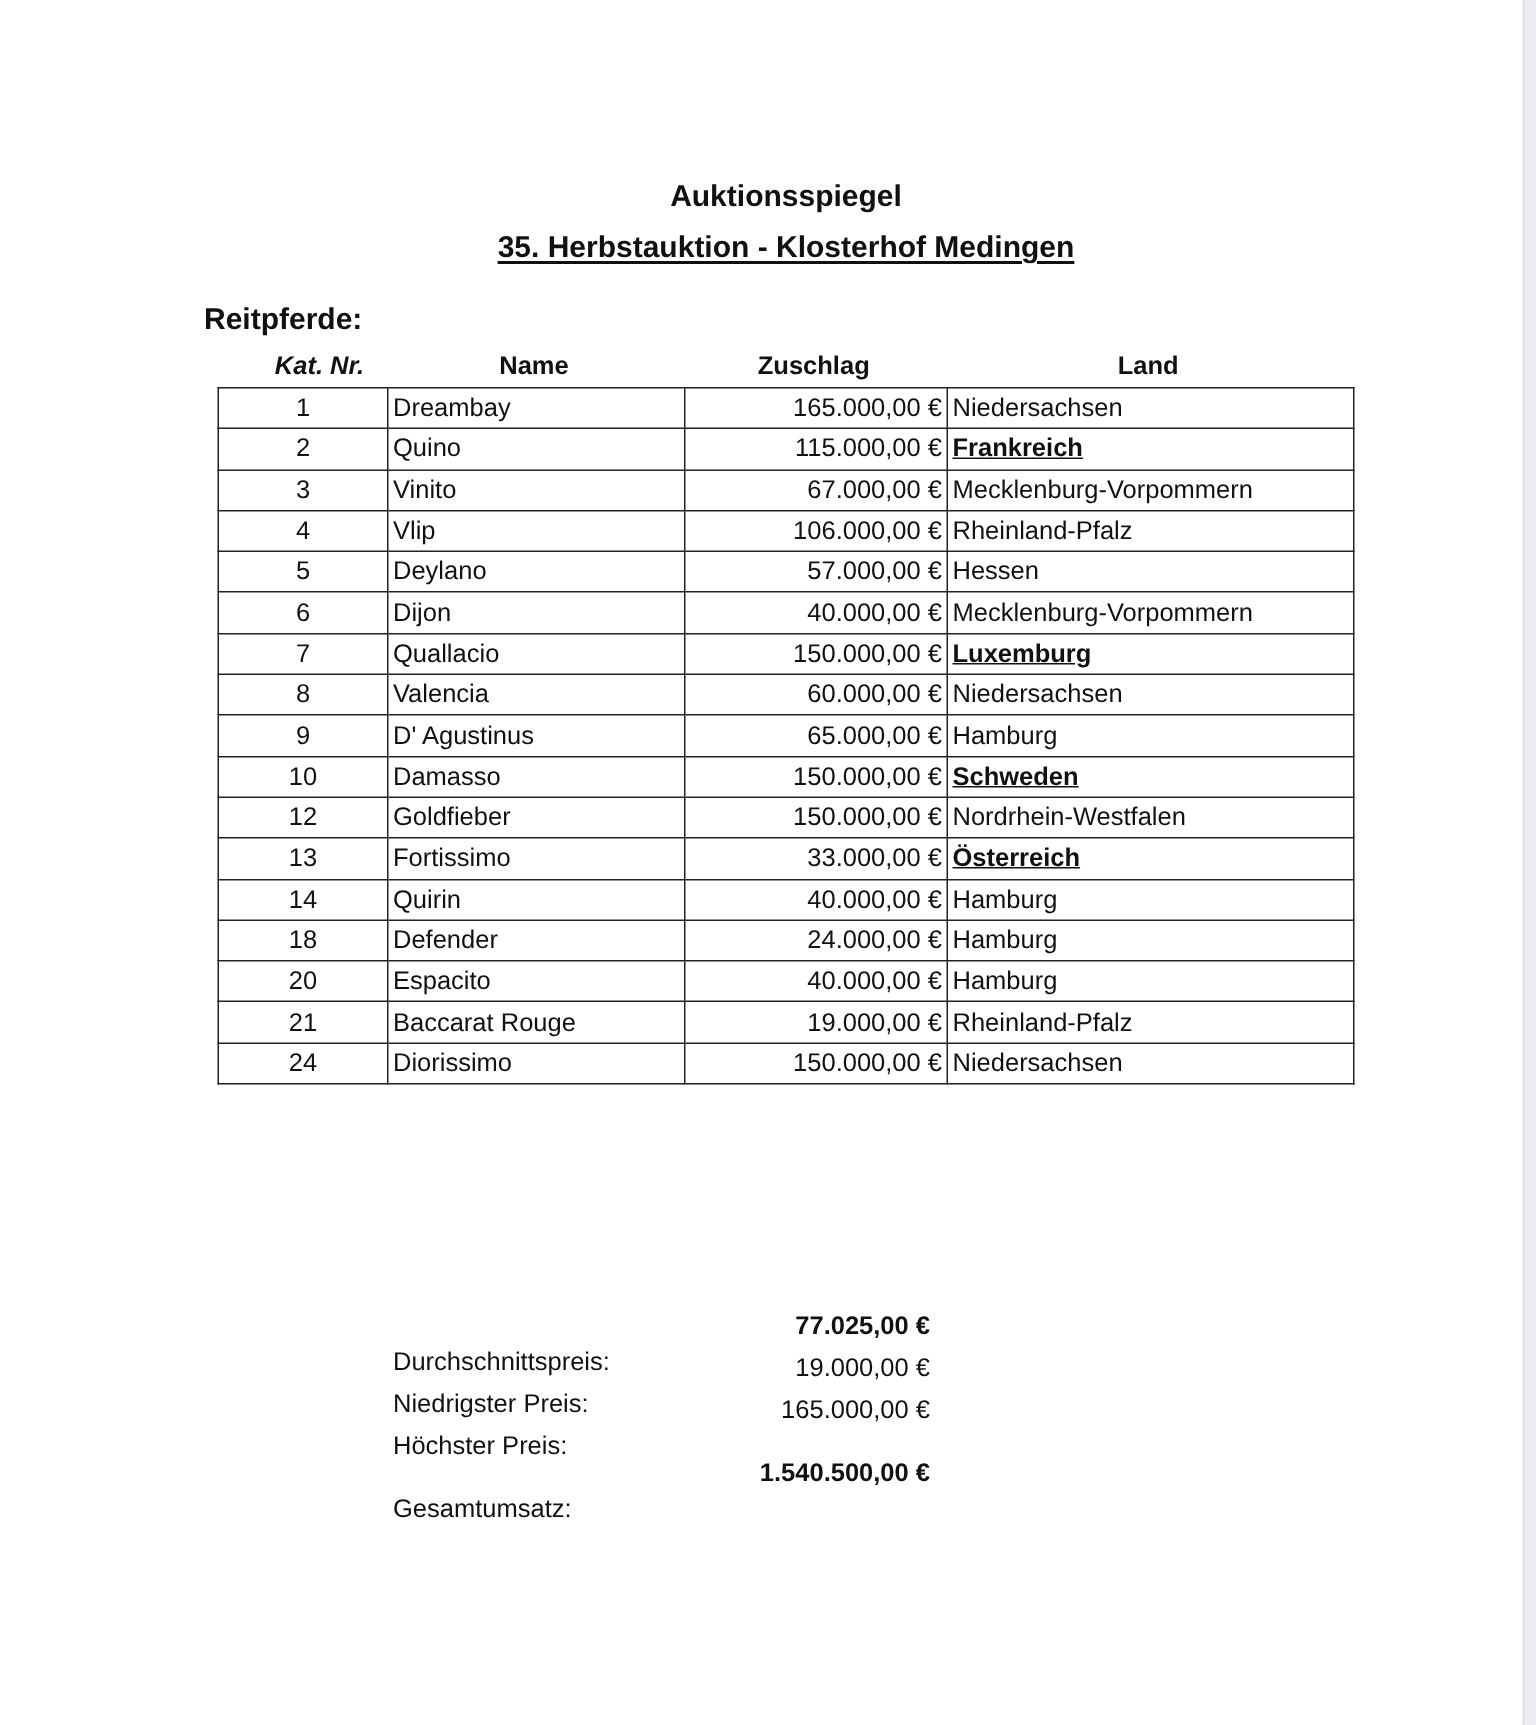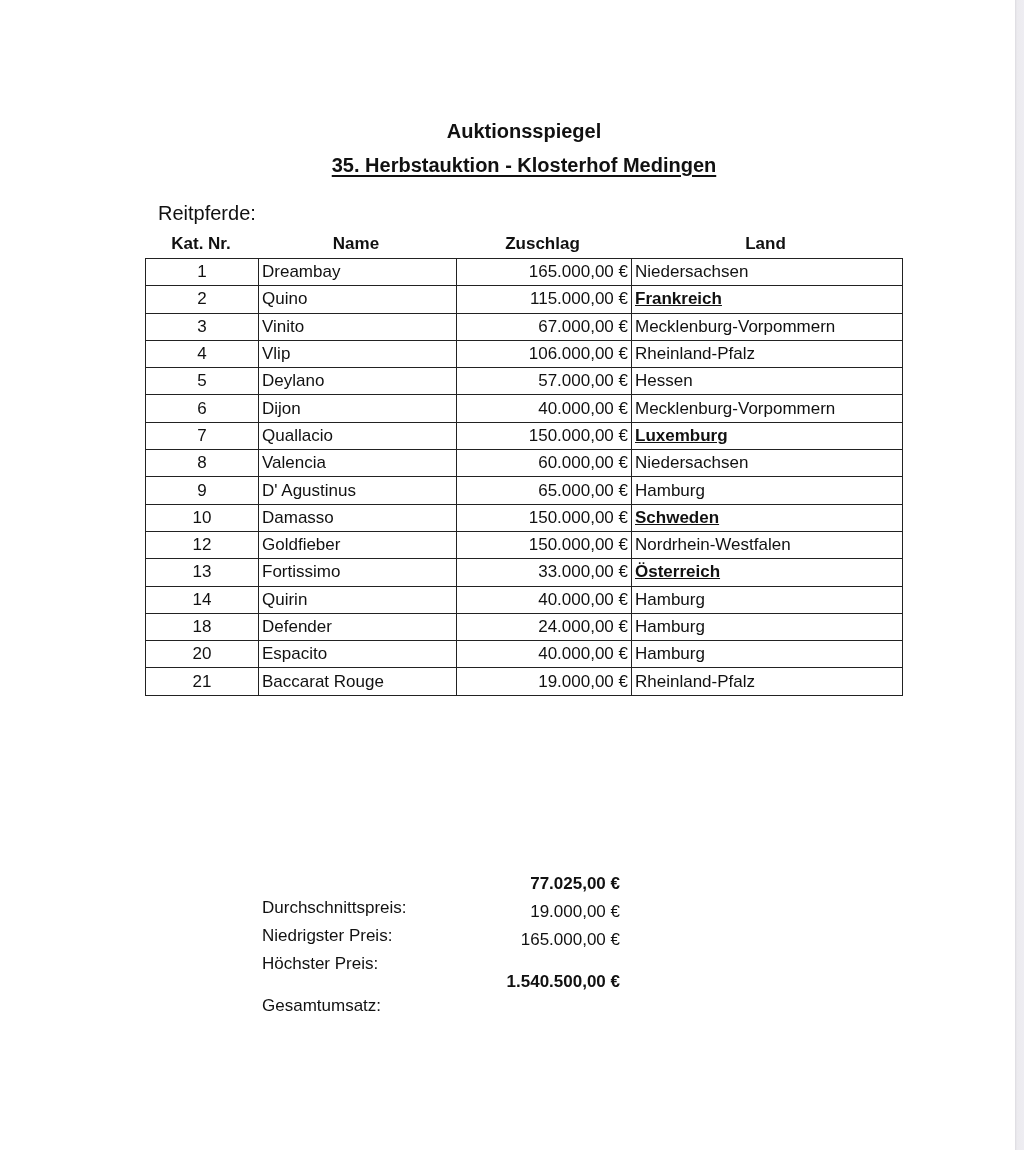--- a/index.html
+++ b/index.html
@@ -13,21 +13,21 @@
     position: absolute; top: 0; right: 0; width: 9px; height: 1150px;
     background: linear-gradient(to right, #dcdbe0 0, #ecebef 2px, #eeedf2 100%);
   }
   .title {
     position: absolute; left: 0; width: 1048px; text-align: center;
     font-weight: bold; font-size: 20px;
   }
   .t1 { top: 120px; }
   .t2 { top: 154px; text-decoration: underline; text-underline-offset: 3px; }
   .section {
-    position: absolute; left: 158px; top: 202px; font-size: 20px; font-weight: normal;
+    position: absolute; left: 136px; top: 202px; font-size: 20px; font-weight: bold;
   }
   .hdr {
     position: absolute; top: 234px; font-weight: bold; font-size: 17px; text-align: center;
   }
   table.grid {
     position: absolute; left: 145px; top: 258px;
     border-collapse: collapse; font-size: 17px;
   }
   table.grid td {
     border: 1.5px solid #222; height: 26.3px; padding: 0 3px; line-height: 26px;
@@ -47,21 +47,21 @@
 </style>
 </head>
 <body>
 
 <div class="edge"></div>
 
 <div class="title t1">Auktionsspiegel</div>
 <div class="title t2">35. Herbstauktion - Klosterhof Medingen</div>
 <div class="section">Reitpferde:</div>
 
-<div class="hdr" style="left:145px;width:112px;">Kat. Nr.</div>
+<div class="hdr" style="left:157px;width:112px;font-style:italic;">Kat. Nr.</div>
 <div class="hdr" style="left:257px;width:198px;">Name</div>
 <div class="hdr" style="left:455px;width:175px;">Zuschlag</div>
 <div class="hdr" style="left:630px;width:271px;">Land</div>
 
 <table class="grid">
   <tbody id="rows">
       <tr>
         <td class="nr">1</td>
         <td class="name">Dreambay</td>
         <td class="price">165.000,00 €</td>
@@ -150,20 +150,26 @@
         <td class="name">Espacito</td>
         <td class="price">40.000,00 €</td>
         <td class="land">Hamburg</td>
       </tr>
       <tr>
         <td class="nr">21</td>
         <td class="name">Baccarat Rouge</td>
         <td class="price">19.000,00 €</td>
         <td class="land">Rheinland-Pfalz</td>
       </tr>
+      <tr>
+        <td class="nr">24</td>
+        <td class="name">Diorissimo</td>
+        <td class="price">150.000,00 €</td>
+        <td class="land">Niedersachsen</td>
+      </tr>
     </tbody>
 </table>
 
 <div class="sum" style="top:874px;">
   <span class="lbl">Durchschnittspreis:</span>
   <span class="val bold">77.025,00 €</span>
 </div>
 <div class="sum" style="top:902px;">
   <span class="lbl">Niedrigster Preis:</span>
   <span class="val">19.000,00 €</span>

